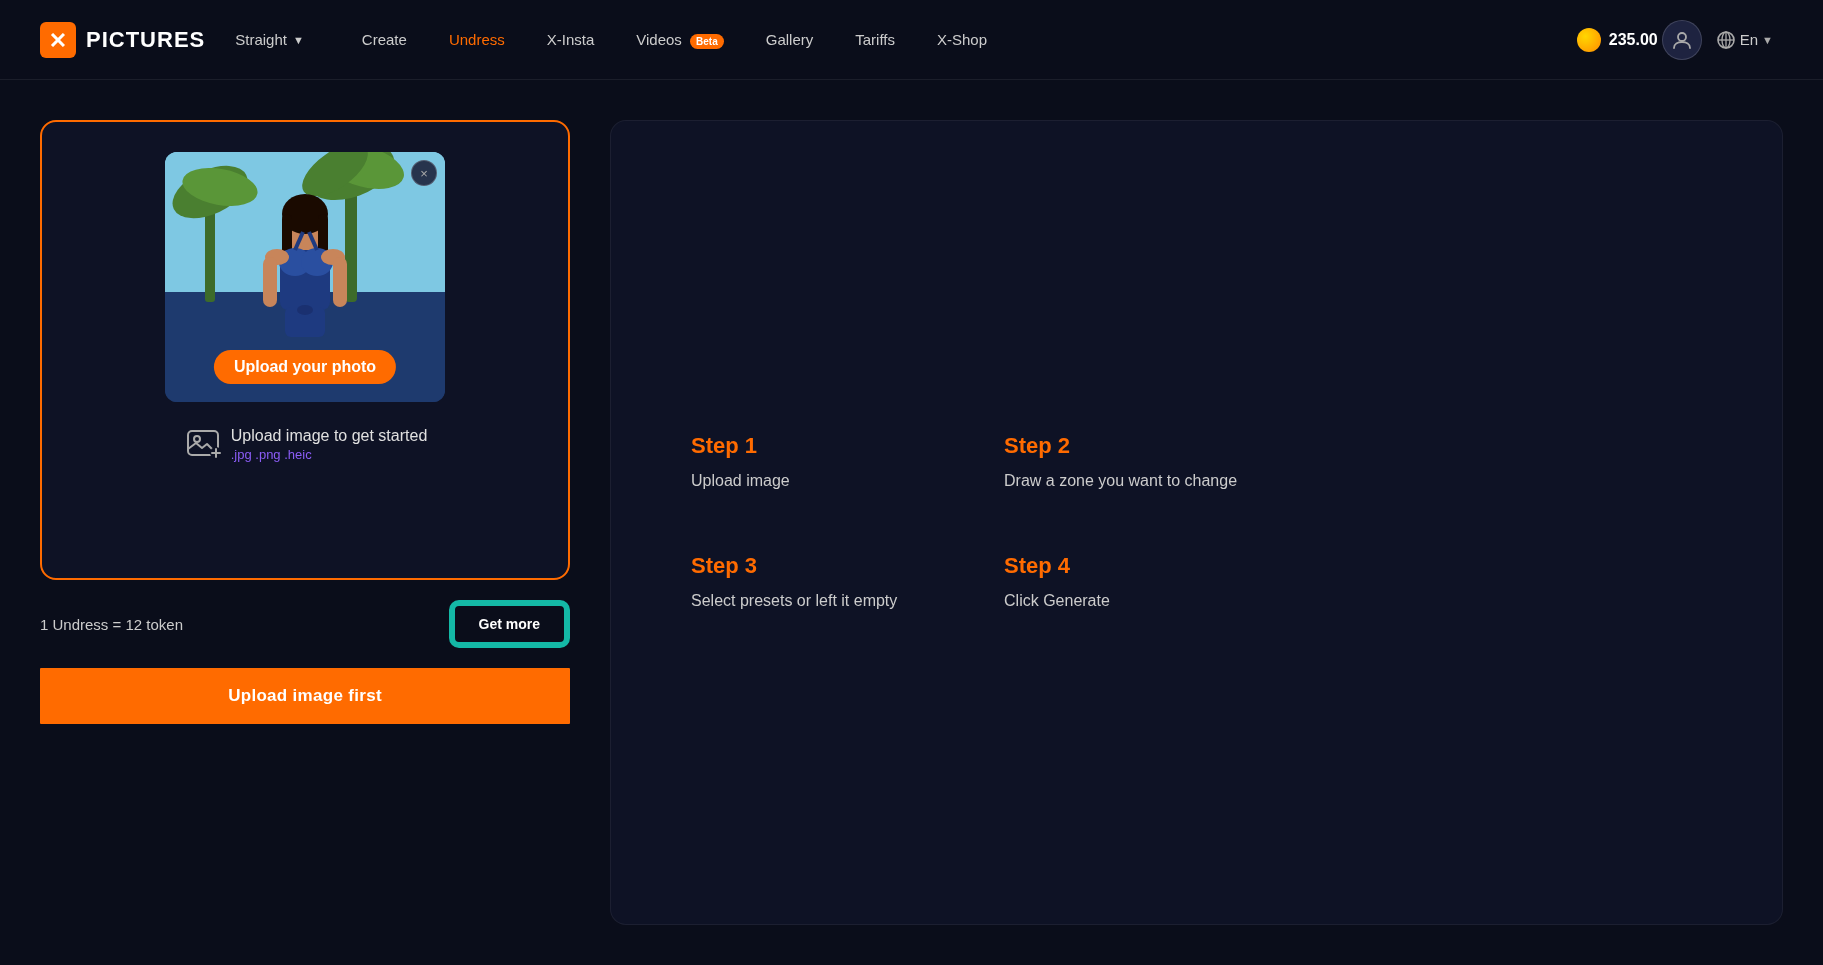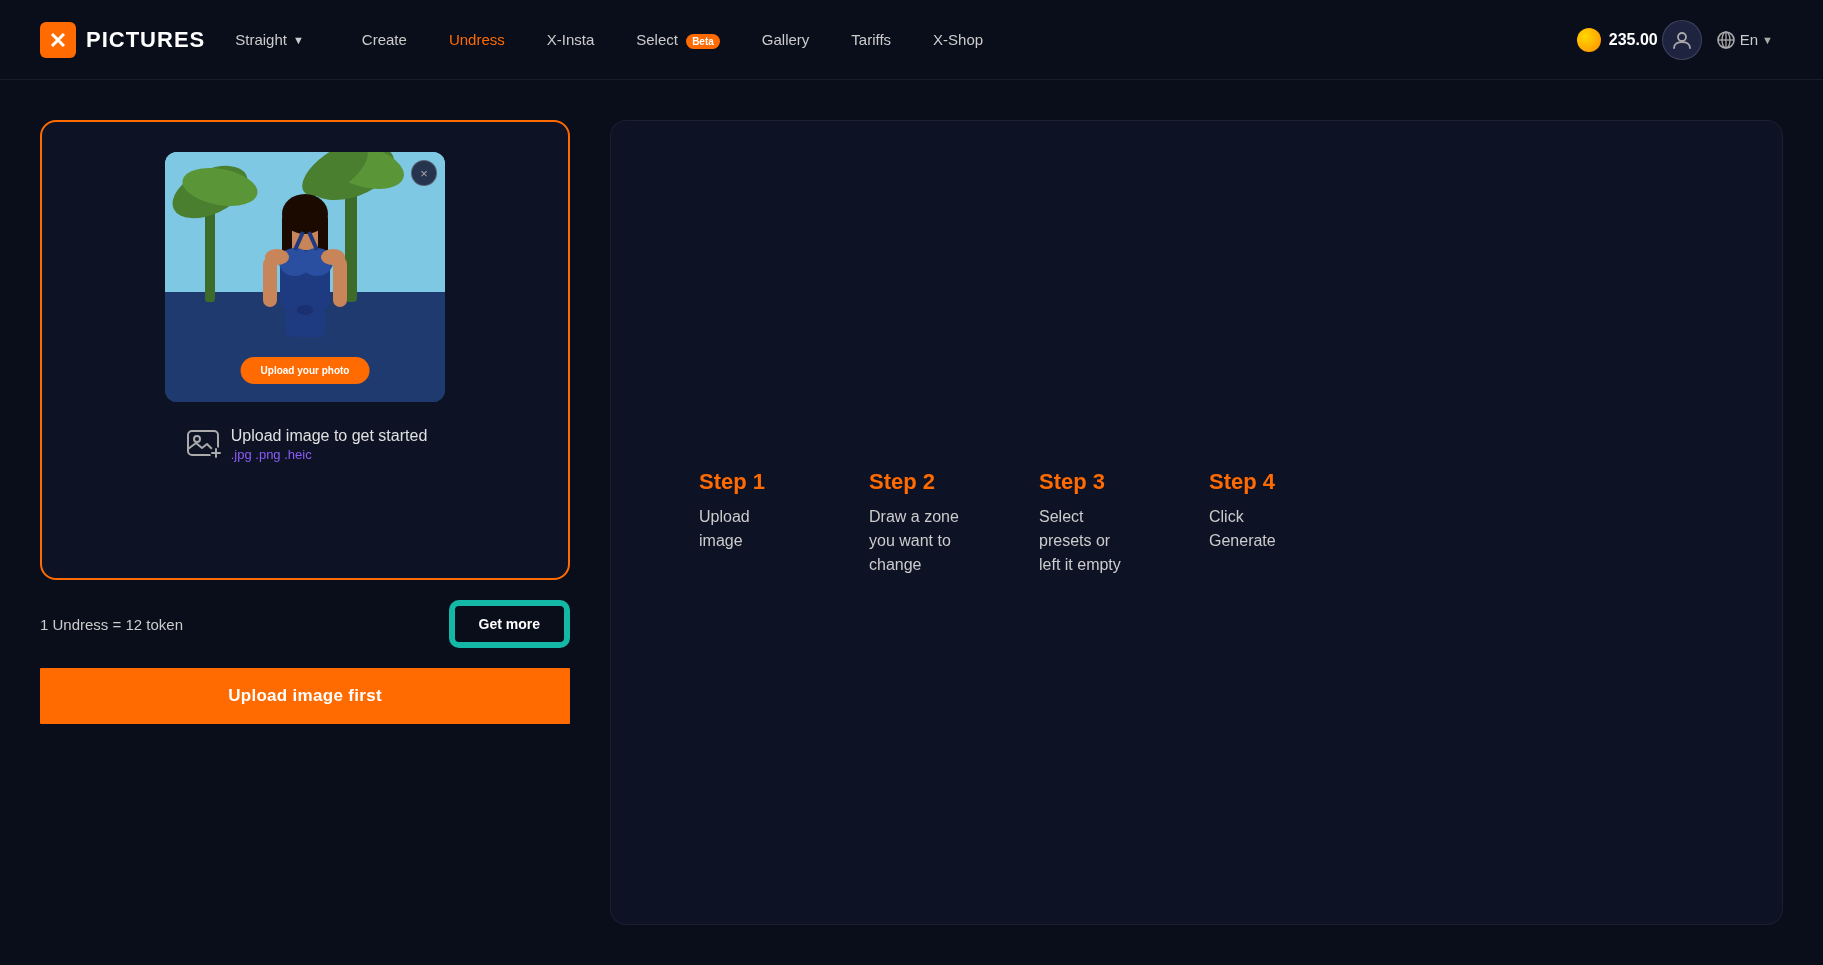--- a/index.html
+++ b/index.html
@@ -184,21 +184,21 @@
       position: relative;
     }
 
     .upload-overlay-btn {
       position: absolute;
       bottom: 18px;
       left: 50%;
       transform: translateX(-50%);
       background: #ff6b00;
       color: white;
-      font-size: 10px;
+      font-size: 16px;
       font-weight: 700;
       padding: 8px 20px;
       border-radius: 20px;
       white-space: nowrap;
       cursor: pointer;
     }
 
     .close-btn {
       position: absolute;
       top: 8px;
@@ -294,24 +294,23 @@
       border: 1px solid rgba(255,255,255,0.06);
       display: flex;
       flex-direction: column;
       justify-content: center;
       align-items: flex-start;
       padding: 60px 80px;
     }
 
     .steps-grid {
       display: grid;
-      grid-template-columns: 1fr 1fr 1fr 1fr;
+      grid-template-columns: 1fr 1fr;
       gap: 60px 80px;
       max-width: 600px;
-      margin-left: 8px;
     }
 
     .step-item {
       display: flex;
       flex-direction: column;
       gap: 10px;
     }
 
     .step-title {
       font-size: 22px;
@@ -341,21 +340,21 @@
   <div class="mode-selector">
     <span>Straight</span>
     <span style="font-size:11px;">▼</span>
   </div>
 
   <nav>
     <a class="nav-item">Create</a>
     <a class="nav-item active">Undress</a>
     <a class="nav-item">X-Insta</a>
     <a class="nav-item">
-      <span>Select</span>
+      <span>Videos</span>
       <span class="nav-badge">Beta</span>
     </a>
     <a class="nav-item">Gallery</a>
     <a class="nav-item">Tariffs</a>
     <a class="nav-item">X-Shop</a>
   </nav>
 
   <div class="header-right">
     <div class="coins-display">
       <span class="coin-icon"></span>

